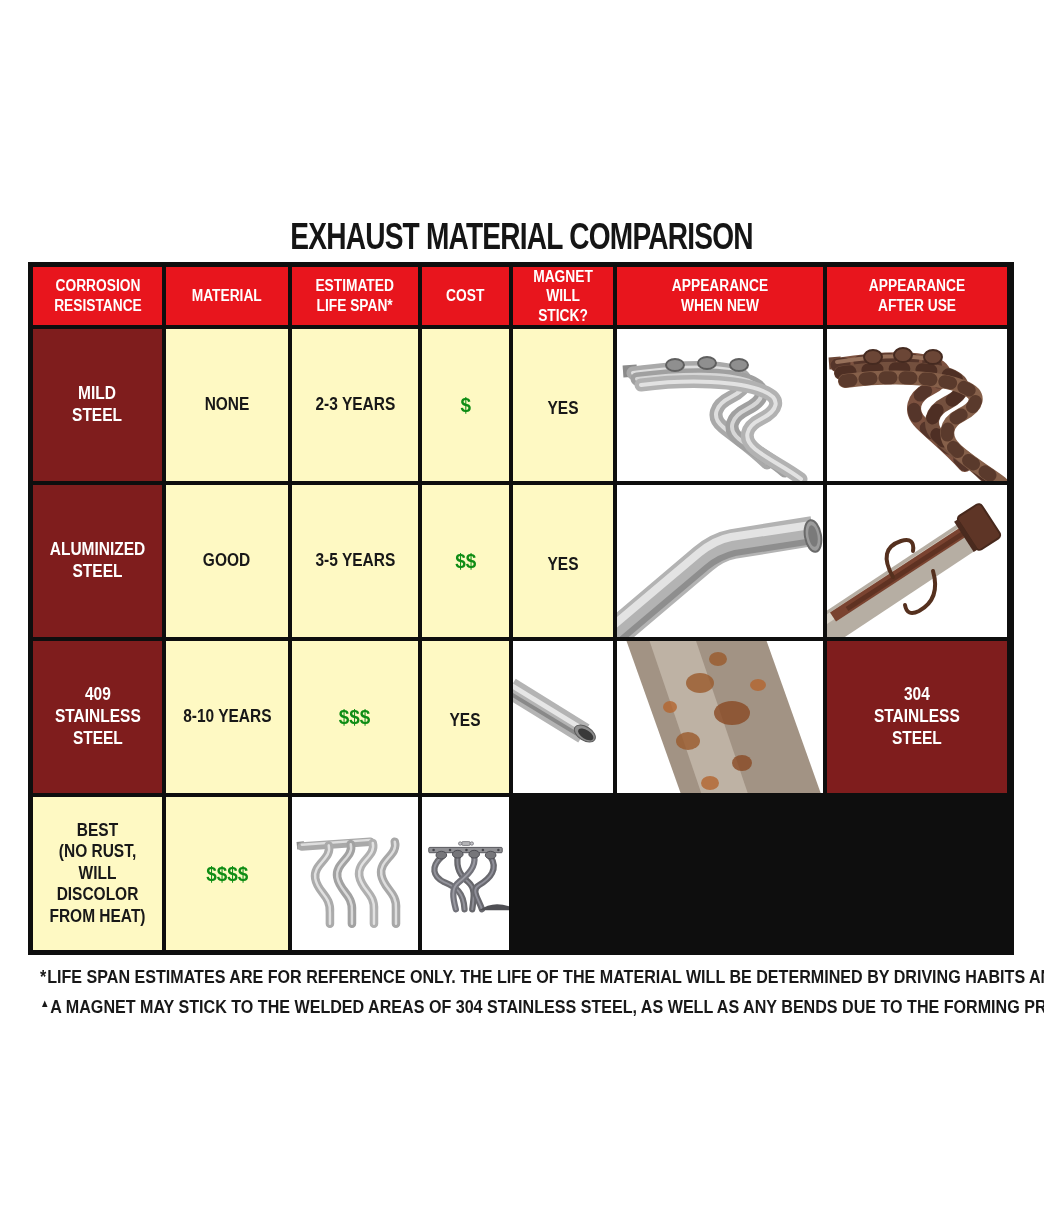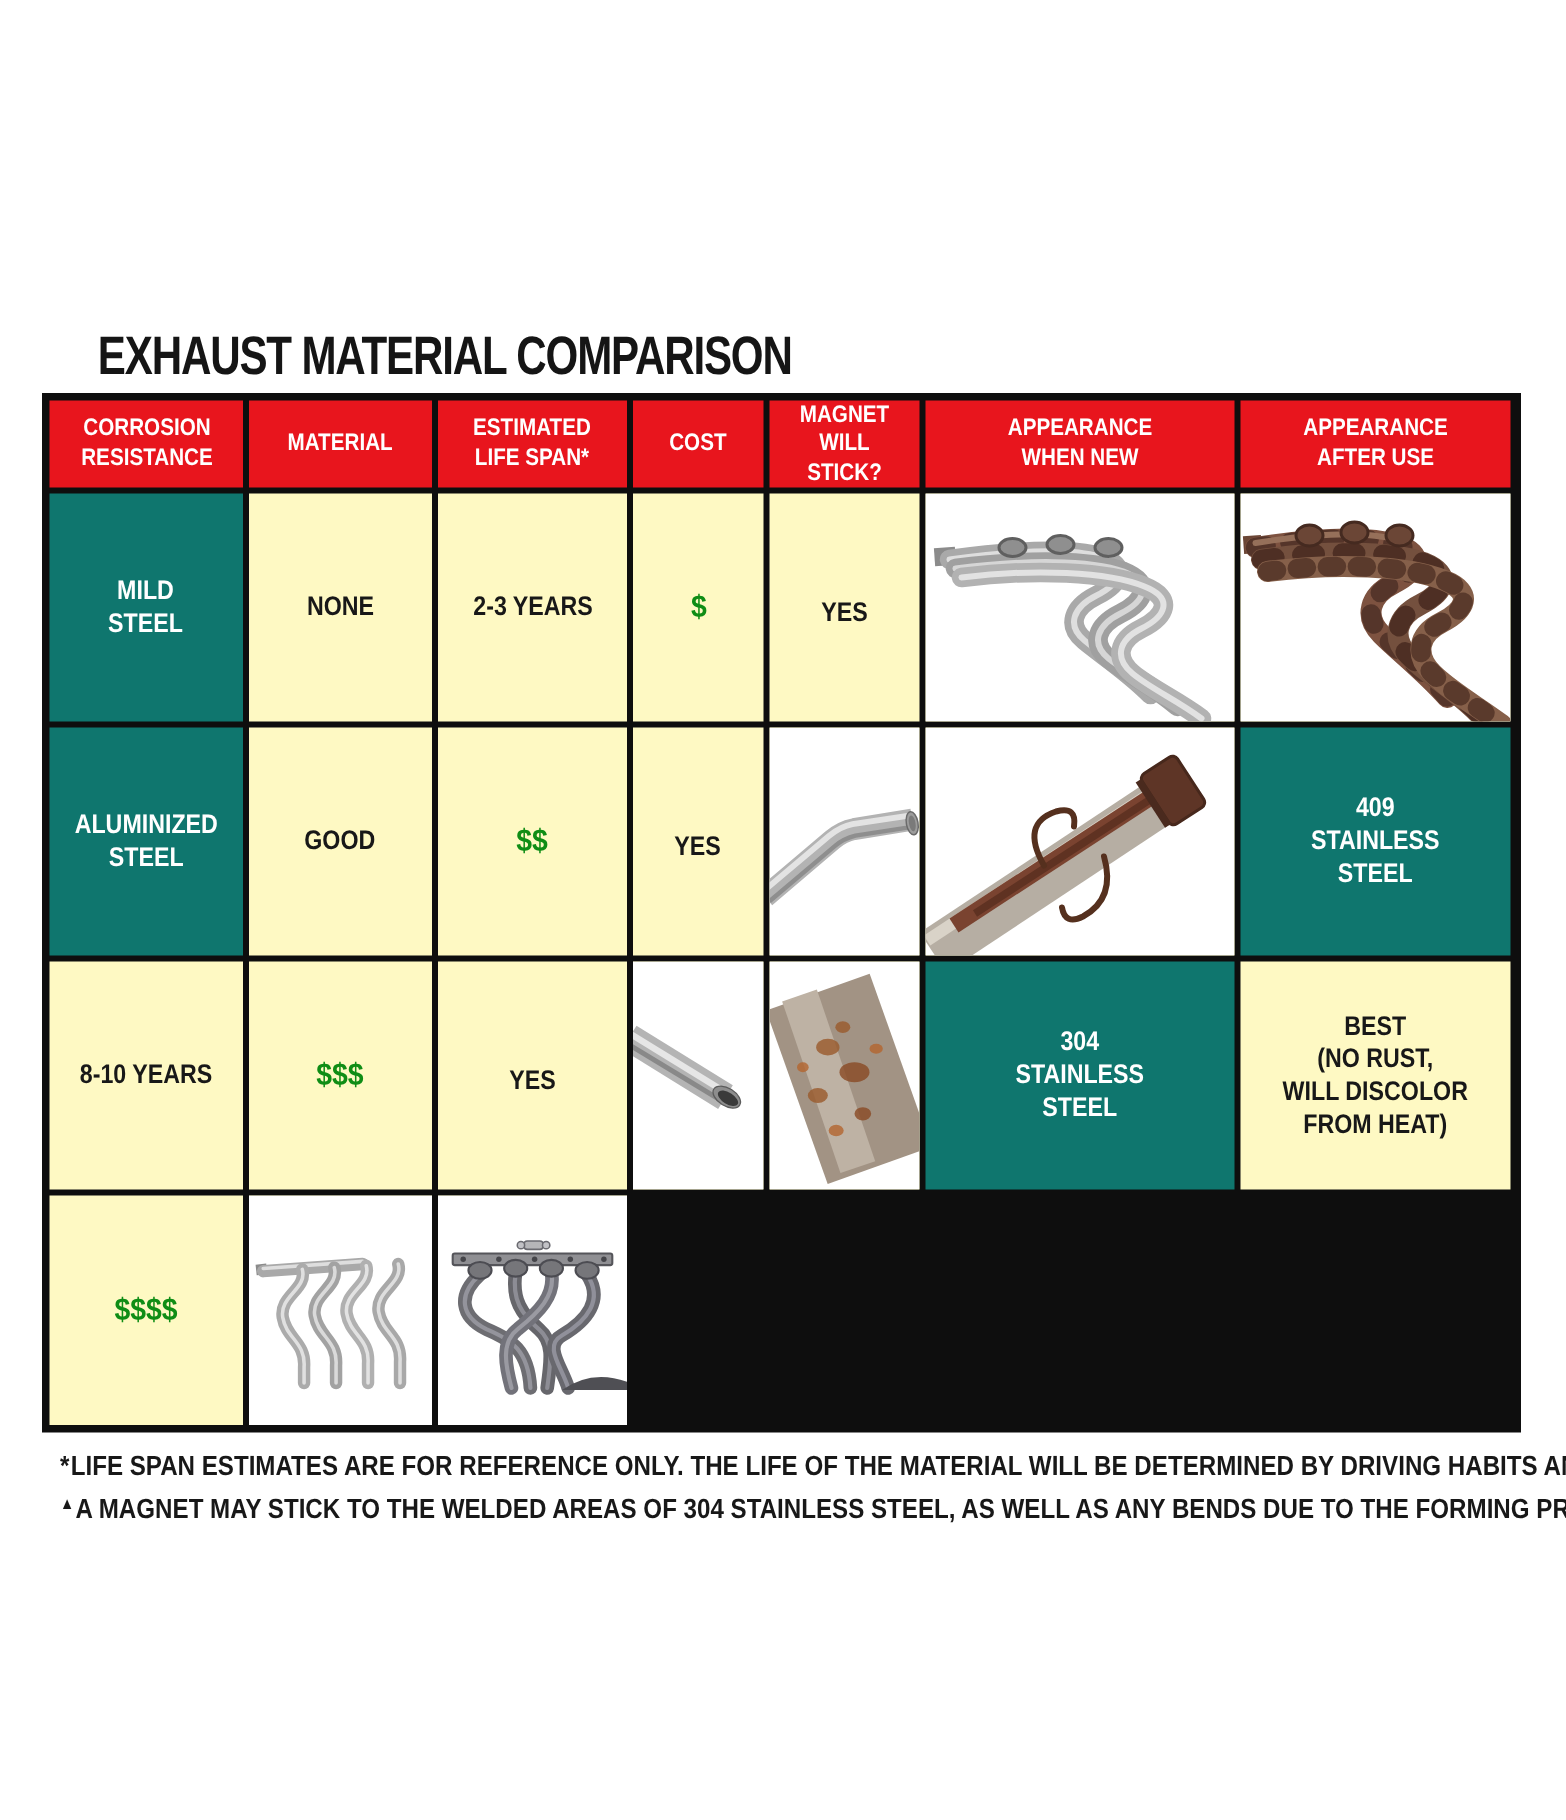--- a/index.html
+++ b/index.html
@@ -2,21 +2,21 @@
 <html><head>
 <meta charset="utf-8">
 <style>
   html,body{margin:0;padding:0;background:#ffffff;}
   .sheet{
     position:relative;width:1044px;height:1213px;background:#ffffff;overflow:hidden;
     font-family:"Liberation Sans",sans-serif;-webkit-font-smoothing:antialiased;
   }
   .title{
     position:absolute;top:216px;left:0;width:100%;
-    display:flex;align-items:center;
+    display:flex;justify-content:center;align-items:center;
   }
   .title span{
     font-size:36px;font-weight:700;color:#151515;letter-spacing:-1px;
     transform:scaleX(0.78);white-space:nowrap;
   }
   .tbl{
     position:absolute;left:28px;top:262px;width:986px;height:693px;
     background:#0e0e0e;display:grid;box-sizing:border-box;
     padding:5px;grid-gap:4px;
     grid-template-columns:129px 122px 126px 87px 100px 206px 180px;
@@ -24,21 +24,21 @@
   }
   .cell{
     display:flex;align-items:center;justify-content:center;text-align:center;
     overflow:hidden;position:relative;background:#fef9c3;
   }
   .c-head{background:#e8151d;}
   .c-head span{
     color:#ffffff;font-weight:700;font-size:16px;line-height:1.22;
     white-space:pre-line;transform:scaleX(0.86);letter-spacing:0;
   }
-  .c-mat{background:#0f766e;}
+  .c-mat{background:#7f1d1d;}
   .c-mat span{
     color:#ffffff;font-weight:700;font-size:18px;line-height:1.22;
     white-space:pre-line;transform:scaleX(0.86);
   }
   .c-txt span{
     color:#181818;font-weight:700;font-size:18px;line-height:1.2;
     white-space:pre-line;transform:scaleX(0.86);
   }
   .c-cost span{
     color:#0f8d15;font-weight:700;font-size:21px;transform:scaleX(0.9);
@@ -145,20 +145,23 @@
         </g>
       </svg>
     </div>
 
     <div class="cell c-mat">
         <span>ALUMINIZED
 STEEL</span>
       </div>
     <div class="cell c-txt">
         <span>GOOD</span>
+      </div>
+    <div class="cell c-txt">
+        <span>3-5 YEARS</span>
       </div>
     <div class="cell c-cost">
         <span>$$</span>
       </div>
     <div class="cell c-txt">
         <span><span>YES</span><span class="sup-mark"></span></span>
       </div>
     <div class="cell c-photo">
       <svg viewBox="0 0 206 152">
         <g fill="none">

